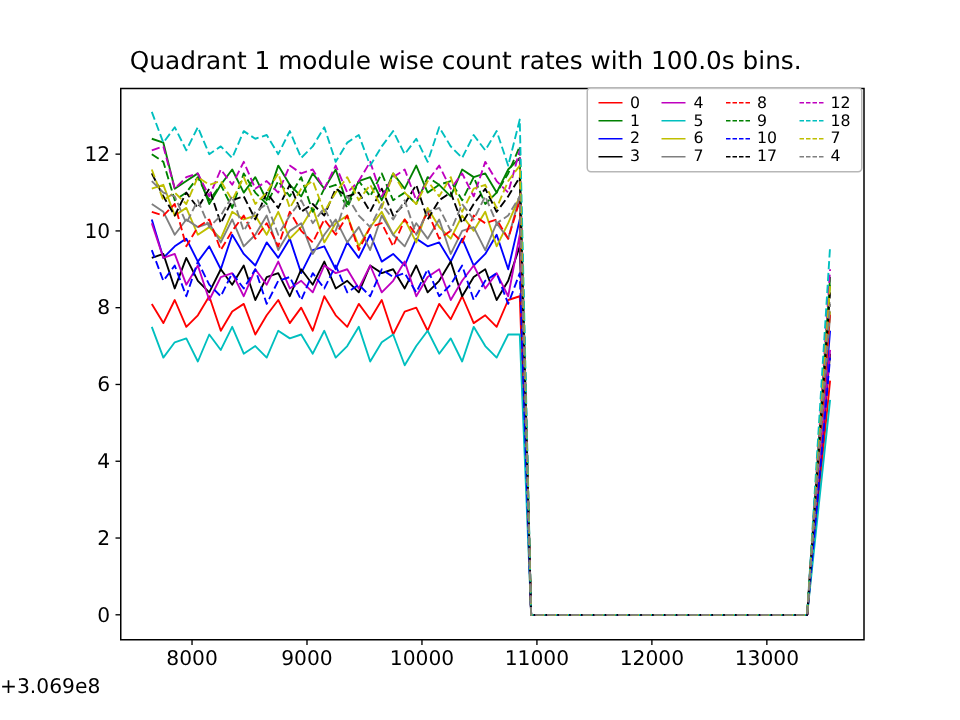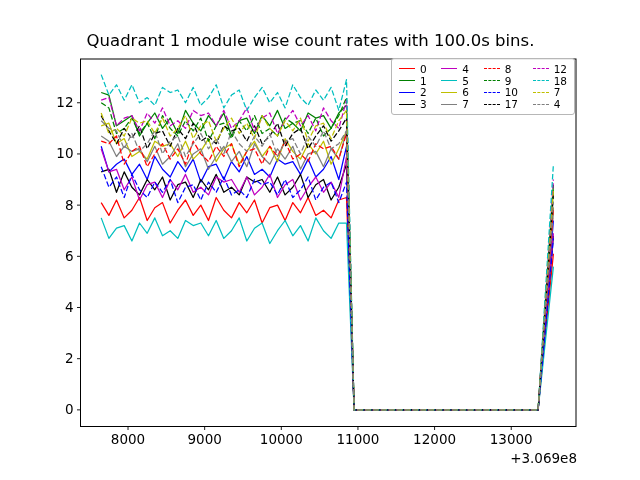--- a/index.html
+++ b/index.html
@@ -11,21 +11,21 @@
   #datafile {
     position:absolute; top:5px; left:0; width:640px; text-align:center;
     font-size:13px; white-space:nowrap;
   }
   #chart-title {
     position:absolute; top:31px; left:63px; width:495px; text-align:center;
     font-size:16.5px; white-space:nowrap;
   }
   #plot-svg { position:absolute; left:0; top:0; }
   #offset-label {
-    position:absolute; top:450px; left:0; width:577px; text-align:right;
+    position:absolute; top:450px; left:0; width:577px; 
     font-size:13.5px;
   }
   #legend {
     position:absolute; left:391px; top:58px; width:168px; height:47px;
     border:1px solid #b7b7b7; border-radius:3px;
     background:rgba(255,255,255,0.85);
     padding:4px 7px;
     display:grid; grid-template-rows:repeat(4,11.9px); grid-auto-flow:column;
     justify-content:space-between; align-items:center;
   }

